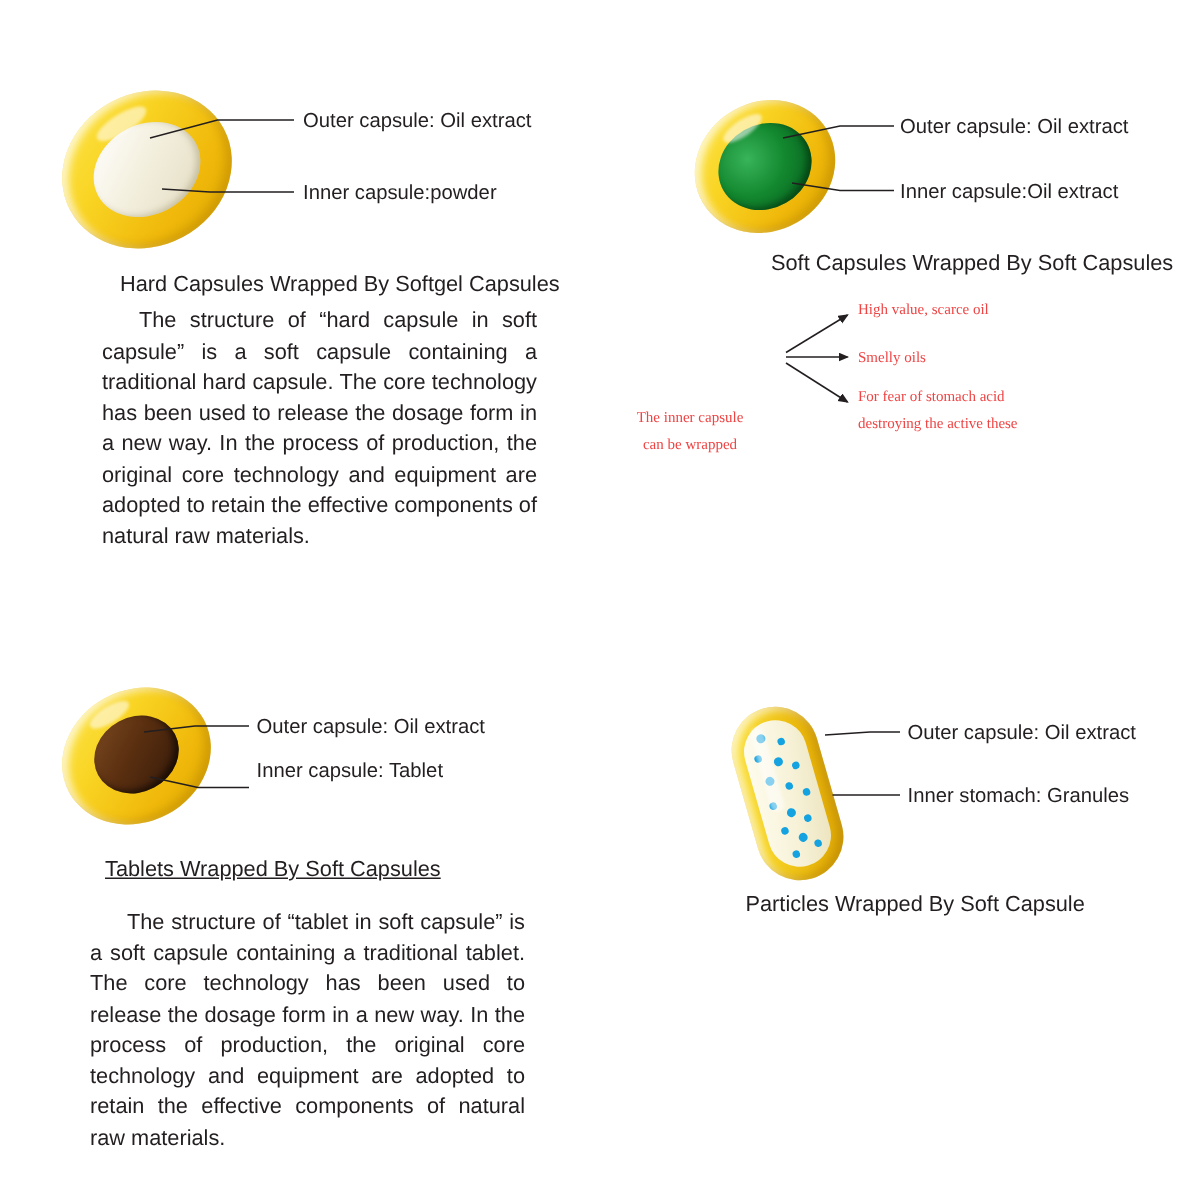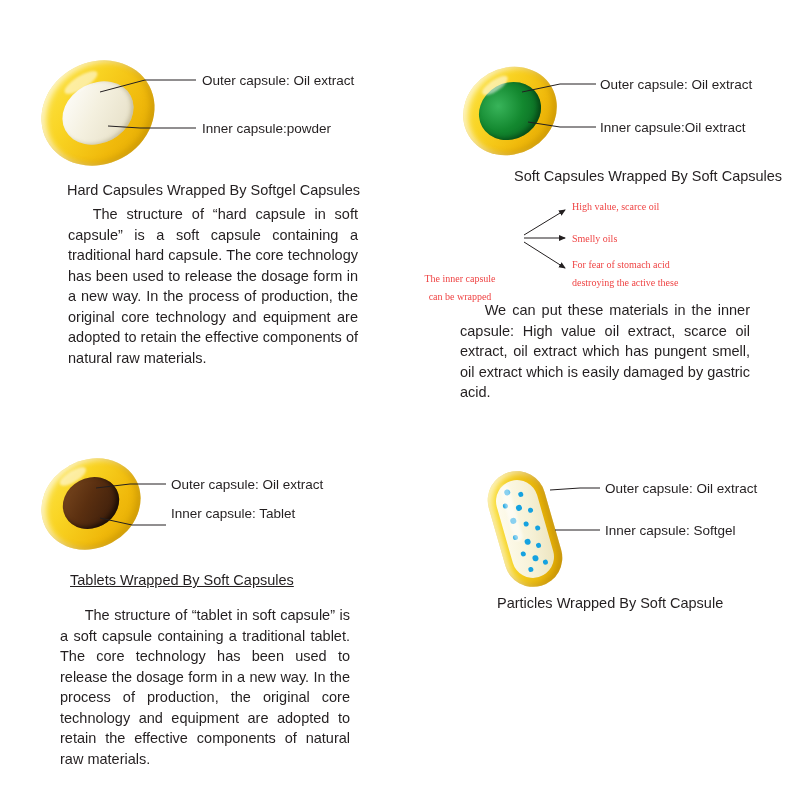--- a/index.html
+++ b/index.html
@@ -97,21 +97,21 @@
     </div>
 
     <svg class="leader" style="left:0;top:0;width:400px;height:240px;">
       <polyline points="100,92 145,80 196,80" fill="none" stroke="#231f20" stroke-width="1"></polyline>
       <polyline points="108,126 140,128 196,128" fill="none" stroke="#231f20" stroke-width="1"></polyline>
     </svg>
 
     <div class="label" style="left:202px;top:81px;transform:translateY(-50%);">Outer capsule: Oil extract</div>
     <div class="label" style="left:202px;top:129px;transform:translateY(-50%);">Inner capsule:powder</div>
 
-    <div class="caption" style="left:67px;top:182px;">Hard Capsules Wrapped By Softgel Capsules</div>
+    <div class="caption" style="left:80px;top:182px;">Hard Capsules Wrapped By Softgel Capsules</div>
 
     <div class="para" style="left:68px;top:204px;width:290px;">The structure of “hard capsule in soft capsule” is a soft capsule containing a traditional hard capsule. The core technology has been used to release the dosage form in a new way. In the process of production, the original core technology and equipment are adopted to retain the effective components of natural raw materials.</div>
   </div>
 
   <div class="panel" style="left:400px;top:0;width:400px;height:400px;">
 
     <div class="capsule-art" style="position:absolute;left:62px;top:68px;width:110px;height:100px;">
       <div class="ellipse-outer" style="left:0;top:0;width:96px;height:86px;transform:rotate(-30deg);"></div>
       <div class="ellipse-inner" style="left:16px;top:15px;width:64px;height:56px;transform:rotate(-30deg);background:radial-gradient(circle at 38% 32%, #38b45a 0%, #13882f 45%, #05581c 100%);box-shadow:inset -2px -3px 5px rgba(0,40,10,0.55);"></div>
       <div class="gloss" style="left:18px;top:12px;width:30px;height:11px;transform:rotate(-34deg);"></div>
@@ -141,21 +141,20 @@
 
       <div class="mono center" style="left:-4px;top:224px;width:128px;">The inner capsule</div>
       <div class="mono center" style="left:-4px;top:242px;width:128px;">can be wrapped</div>
 
       <div class="mono" style="left:172px;top:200px;">High value, scarce oil</div>
       <div class="mono" style="left:172px;top:232px;">Smelly oils</div>
       <div class="mono" style="left:172px;top:258px;">For fear of stomach acid</div>
       <div class="mono" style="left:172px;top:276px;">destroying the active these</div>
     </div>
 
-    <div class="para" style="left:60px;top:300px;width:290px;">We can put these materials in the inner capsule: High value oil extract, scarce oil extract, oil extract which has pungent smell, oil extract which is easily damaged by gastric acid.</div>
   </div>
 
   <div class="panel" style="left:0;top:420px;width:400px;height:380px;">
 
     <div class="capsule-art" style="position:absolute;left:40px;top:40px;width:115px;height:105px;">
       <div class="ellipse-outer" style="left:0;top:0;width:102px;height:88px;transform:rotate(-28deg);"></div>
       <div class="ellipse-inner" style="left:22px;top:18px;width:58px;height:50px;transform:rotate(-28deg);background:linear-gradient(145deg,#7c4a20 0%,#5a2f10 45%,#34190a 100%);box-shadow:inset -2px -3px 5px rgba(0,0,0,0.6);"></div>
       <div class="gloss" style="left:18px;top:11px;width:30px;height:11px;transform:rotate(-32deg);"></div>
     </div>
 
@@ -195,19 +194,19 @@
       </div>
       <div style="position:absolute;left:19px;top:24px;width:9px;height:58px;border-radius:5px;background:rgba(255,255,255,0.5);transform:rotate(-16deg);filter:blur(1px);"></div>
     </div>
 
     <svg class="leader" style="left:0;top:0;width:400px;height:200px;">
       <polyline points="150,70 180,68 200,68" fill="none" stroke="#231f20" stroke-width="1"></polyline>
       <polyline points="155,110 180,110 200,110" fill="none" stroke="#231f20" stroke-width="1"></polyline>
     </svg>
 
     <div class="label" style="left:205px;top:69px;transform:translateY(-50%);">Outer capsule: Oil extract</div>
-    <div class="label" style="left:205px;top:111px;transform:translateY(-50%);">Inner capsule: Softgel</div>
+    <div class="label" style="left:205px;top:111px;transform:translateY(-50%);">Inner stomach: Granules</div>
 
     <div class="caption" style="left:97px;top:175px;">Particles Wrapped By Soft Capsule</div>
 
   </div>
 
 </div>
 
 </body></html>

